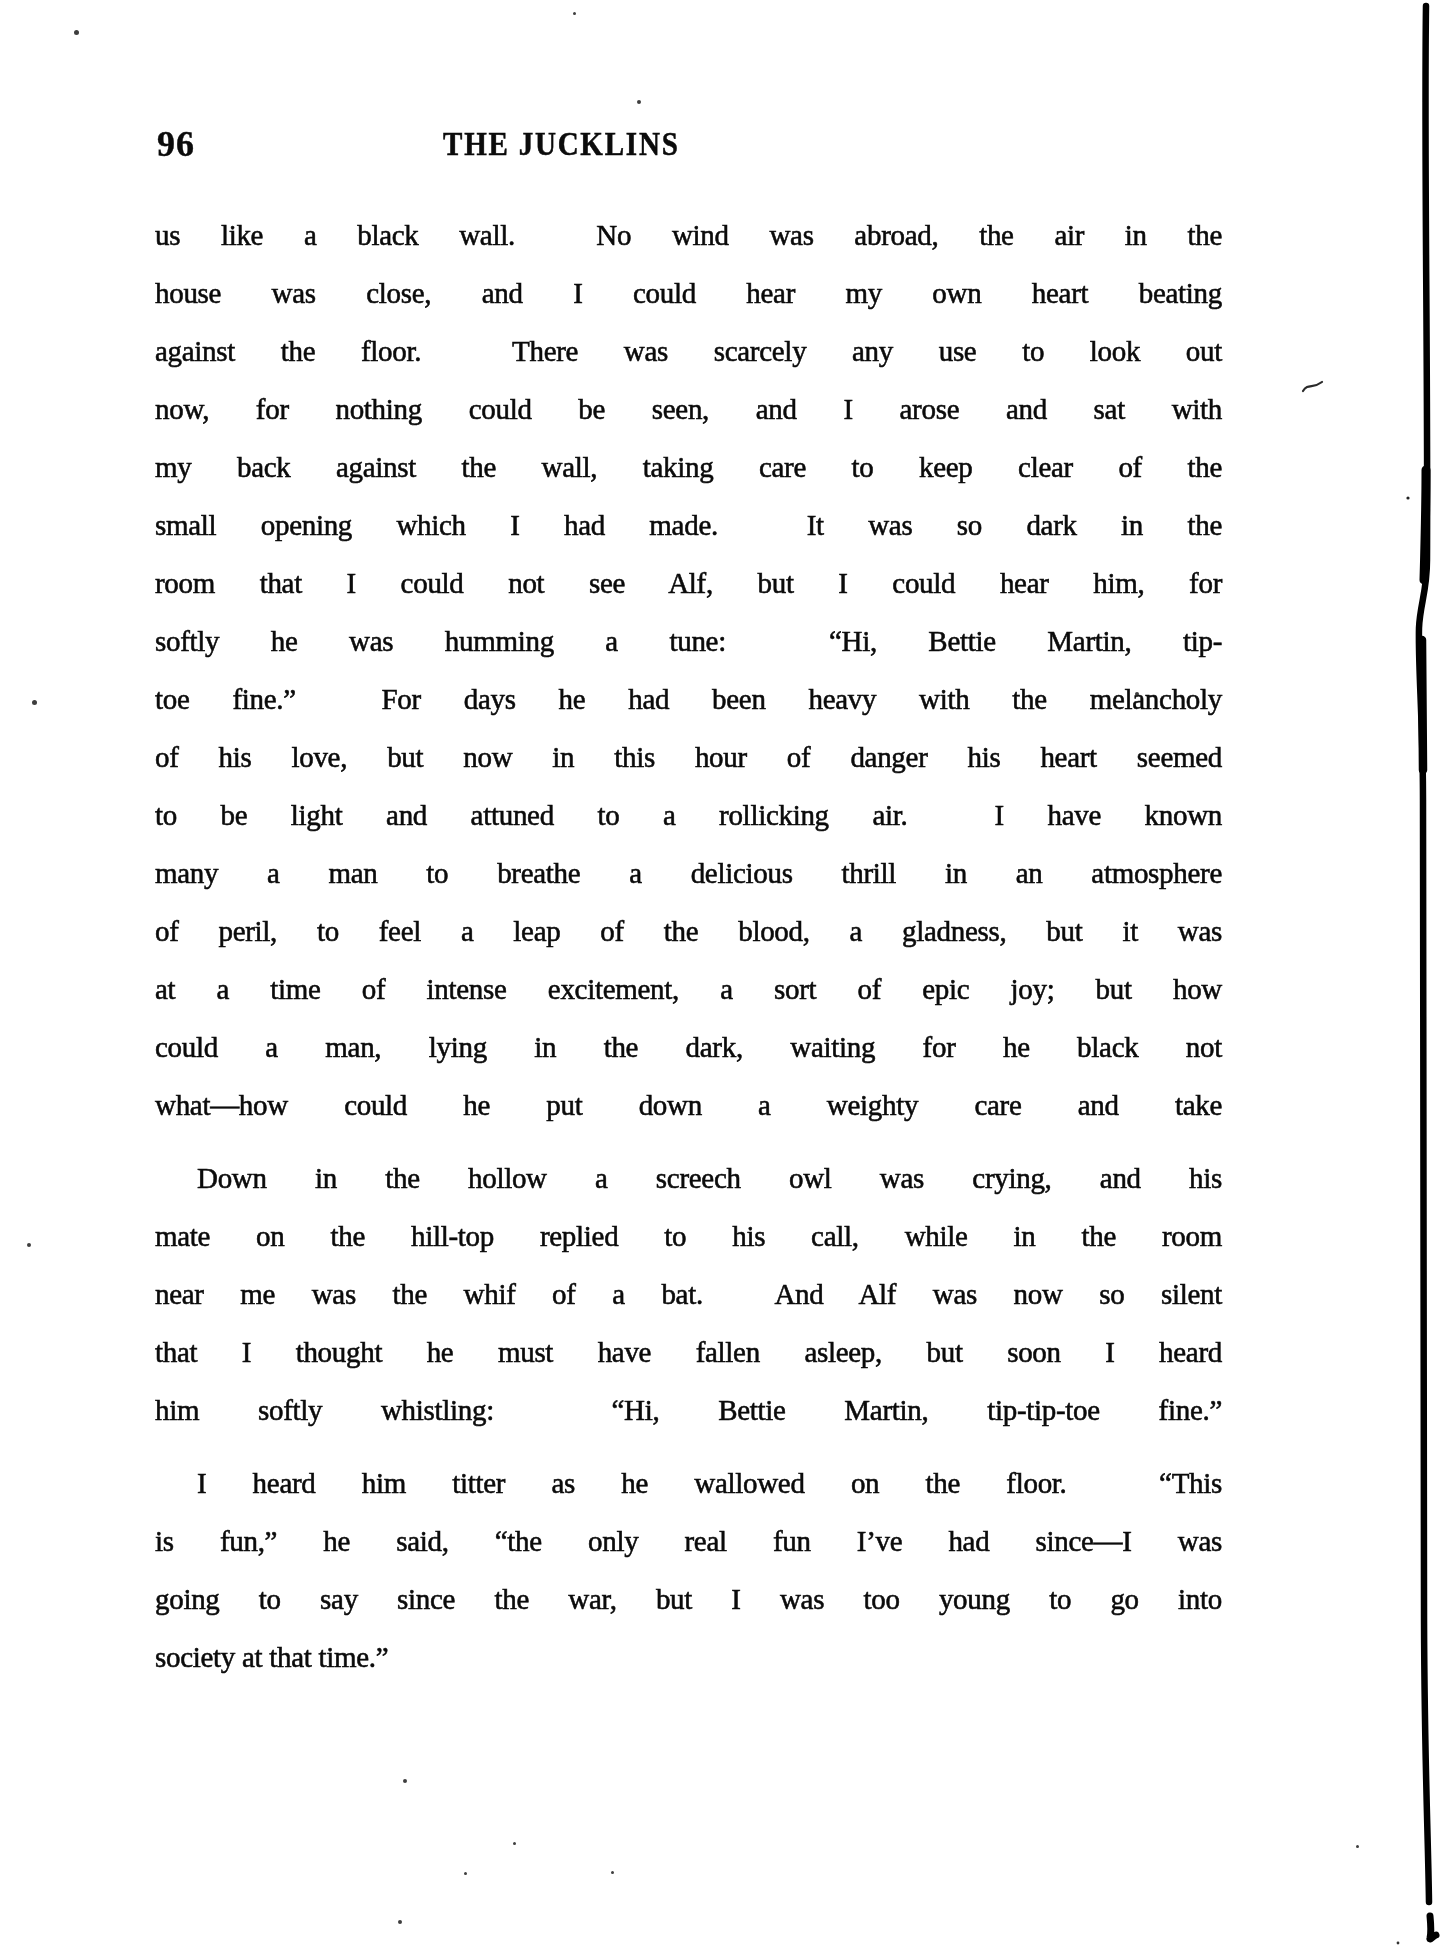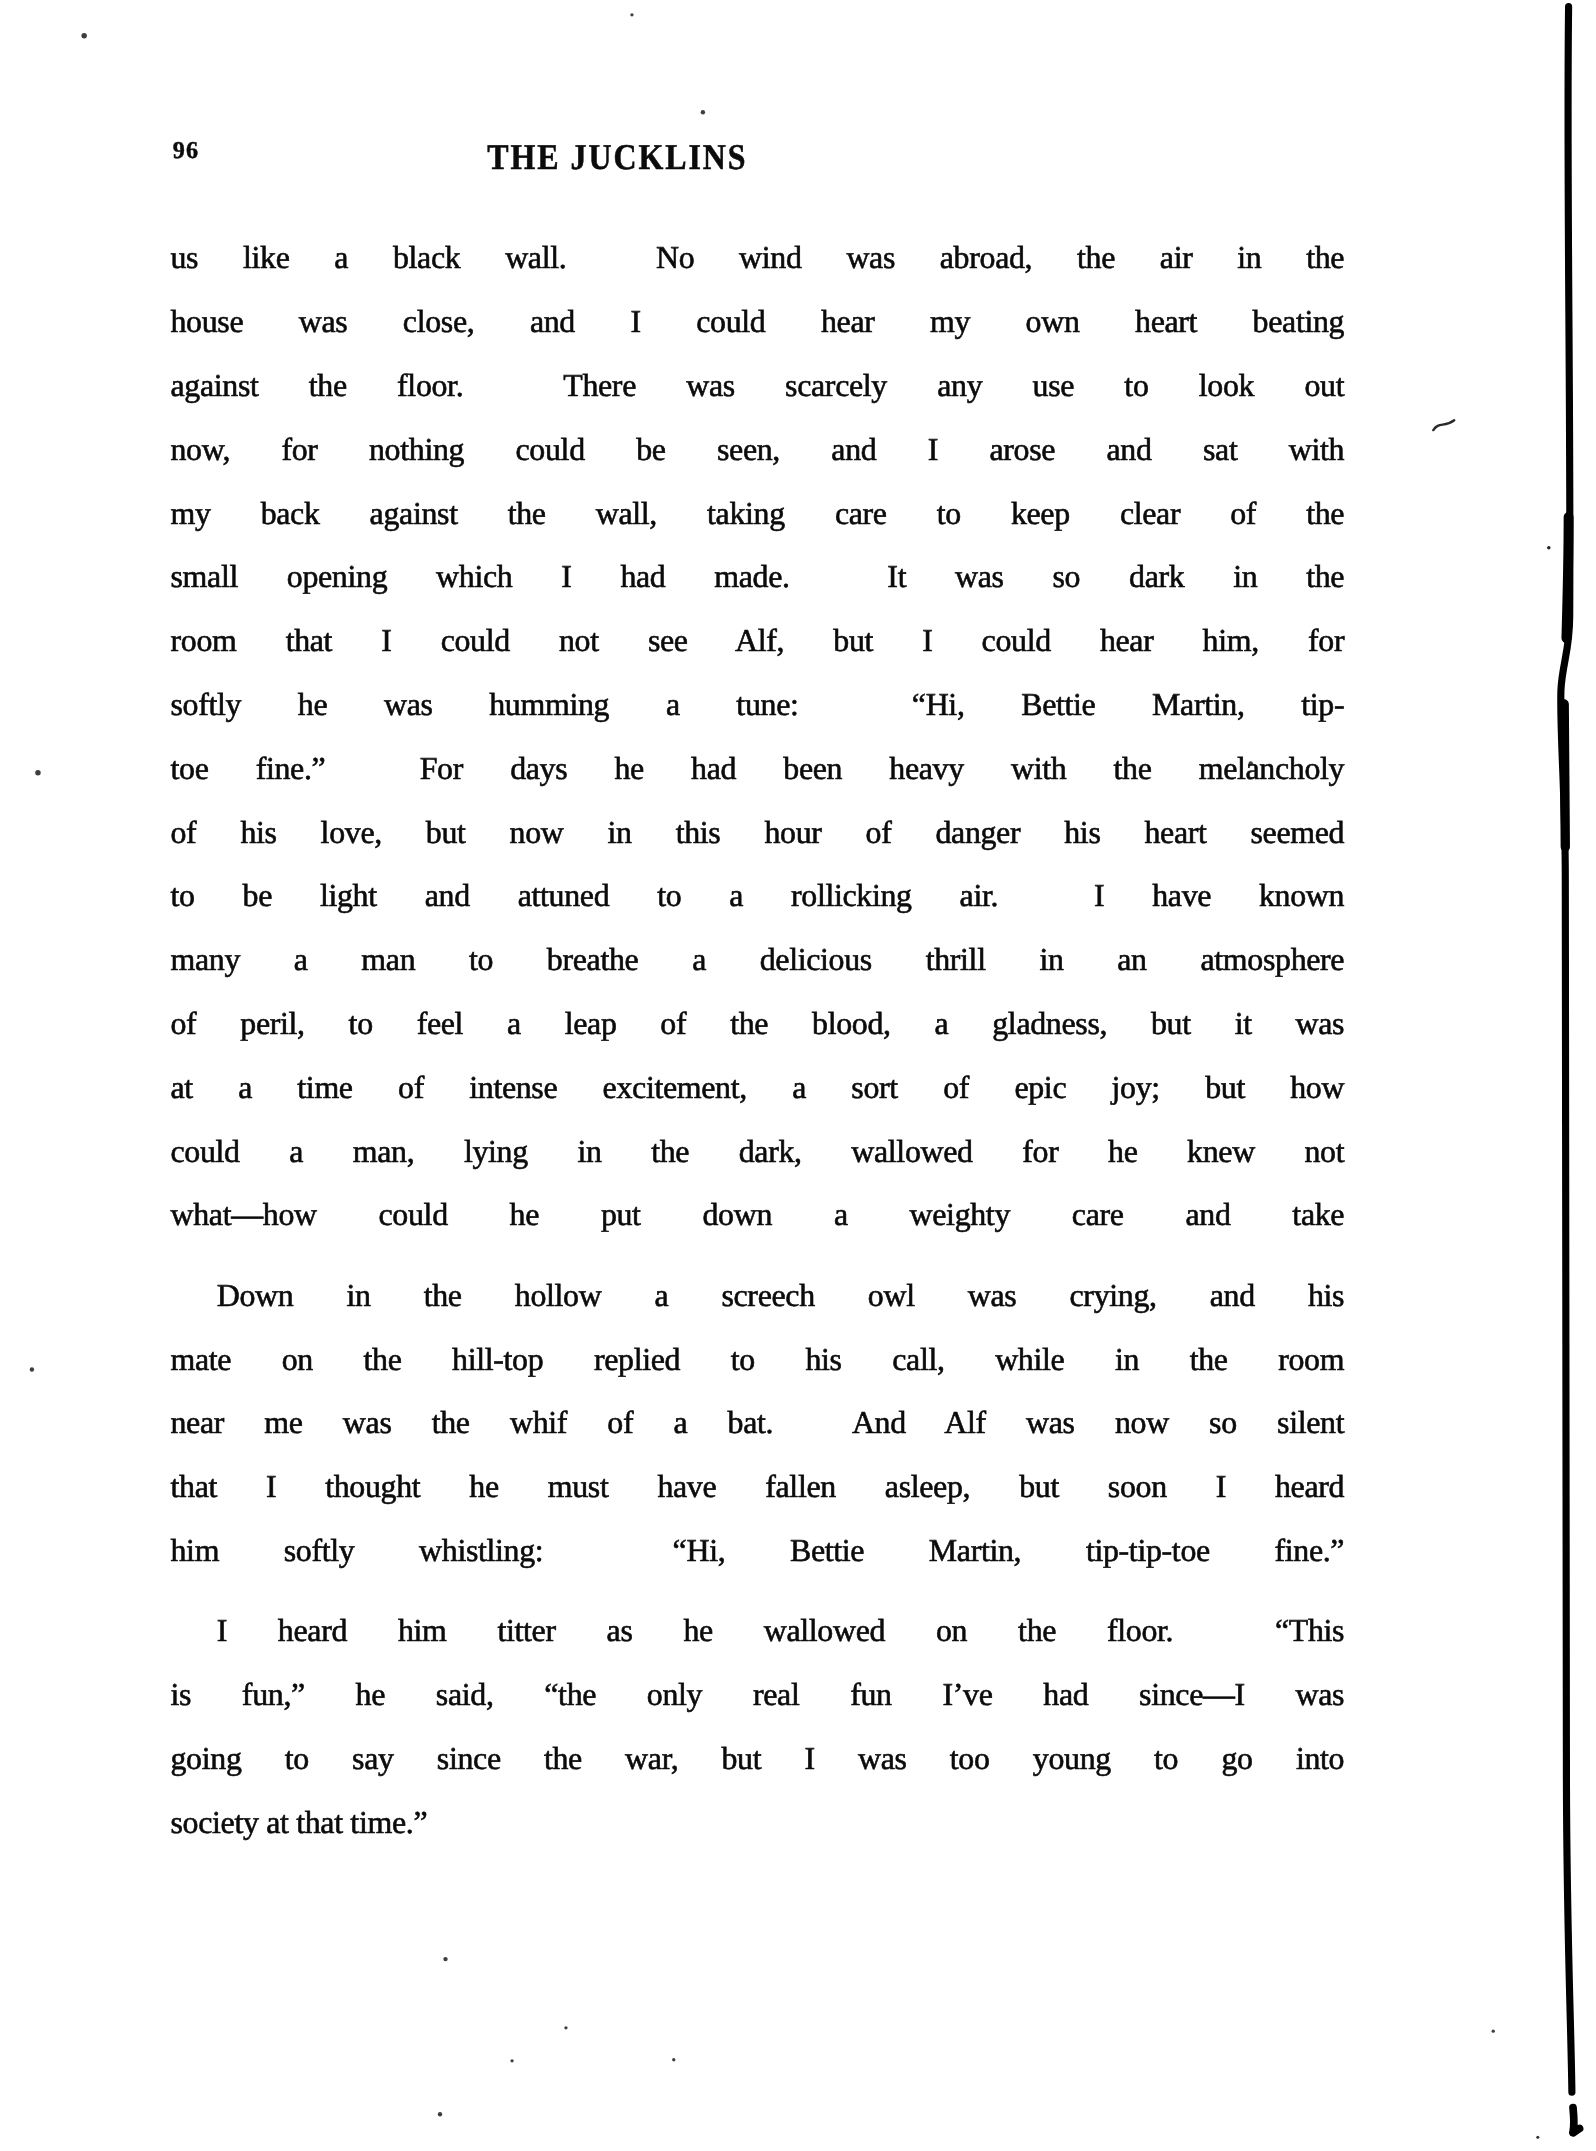--- a/index.html
+++ b/index.html
@@ -17,21 +17,21 @@
   }
   .page {
     position: absolute;
     inset: 0;
     background: #ffffff;
   }
   .pagenum {
     position: absolute;
     left: 157px;
     top: 126px;
-    font-size: 22px;
+    font-size: 36px;
     line-height: 1;
     font-weight: 700;
     letter-spacing: 1px;
     -webkit-text-stroke: 0.4px #0b0b0b;
   }
   .title {
     position: absolute;
     left: 443px;
     top: 128px;
     font-size: 33px;
@@ -100,21 +100,21 @@
       <div class="line">my back against the wall, taking care to keep clear of the</div>
       <div class="line">small opening which I had made.&nbsp; It was so dark in the</div>
       <div class="line">room that I could not see Alf, but I could hear him, for</div>
       <div class="line">softly he was humming a tune:&nbsp; “Hi, Bettie Martin, tip-</div>
       <div class="line">toe fine.”&nbsp; For days he had been heavy with the melancholy</div>
       <div class="line">of his love, but now in this hour of danger his heart seemed</div>
       <div class="line">to be light and attuned to a rollicking air.&nbsp; I have known</div>
       <div class="line">many a man to breathe a delicious thrill in an atmosphere</div>
       <div class="line">of peril, to feel a leap of the blood, a gladness, but it was</div>
       <div class="line">at a time of intense excitement, a sort of epic joy; but how</div>
-      <div class="line">could a man, lying in the dark, wallowed for he knew not</div>
+      <div class="line">could a man, lying in the dark, waiting for he black not</div>
       <div class="line">what—how could he put down a weighty care and take</div>
     </div>
     <div class="para">
       <div class="line indent">Down in the hollow a screech owl was crying, and his</div>
       <div class="line">mate on the hill-top replied to his call, while in the room</div>
       <div class="line">near me was the whif of a bat.&nbsp; And Alf was now so silent</div>
       <div class="line">that I thought he must have fallen asleep, but soon I heard</div>
       <div class="line">him softly whistling:&nbsp; “Hi, Bettie Martin, tip-tip-toe fine.”</div>
     </div>
     <div class="para">

